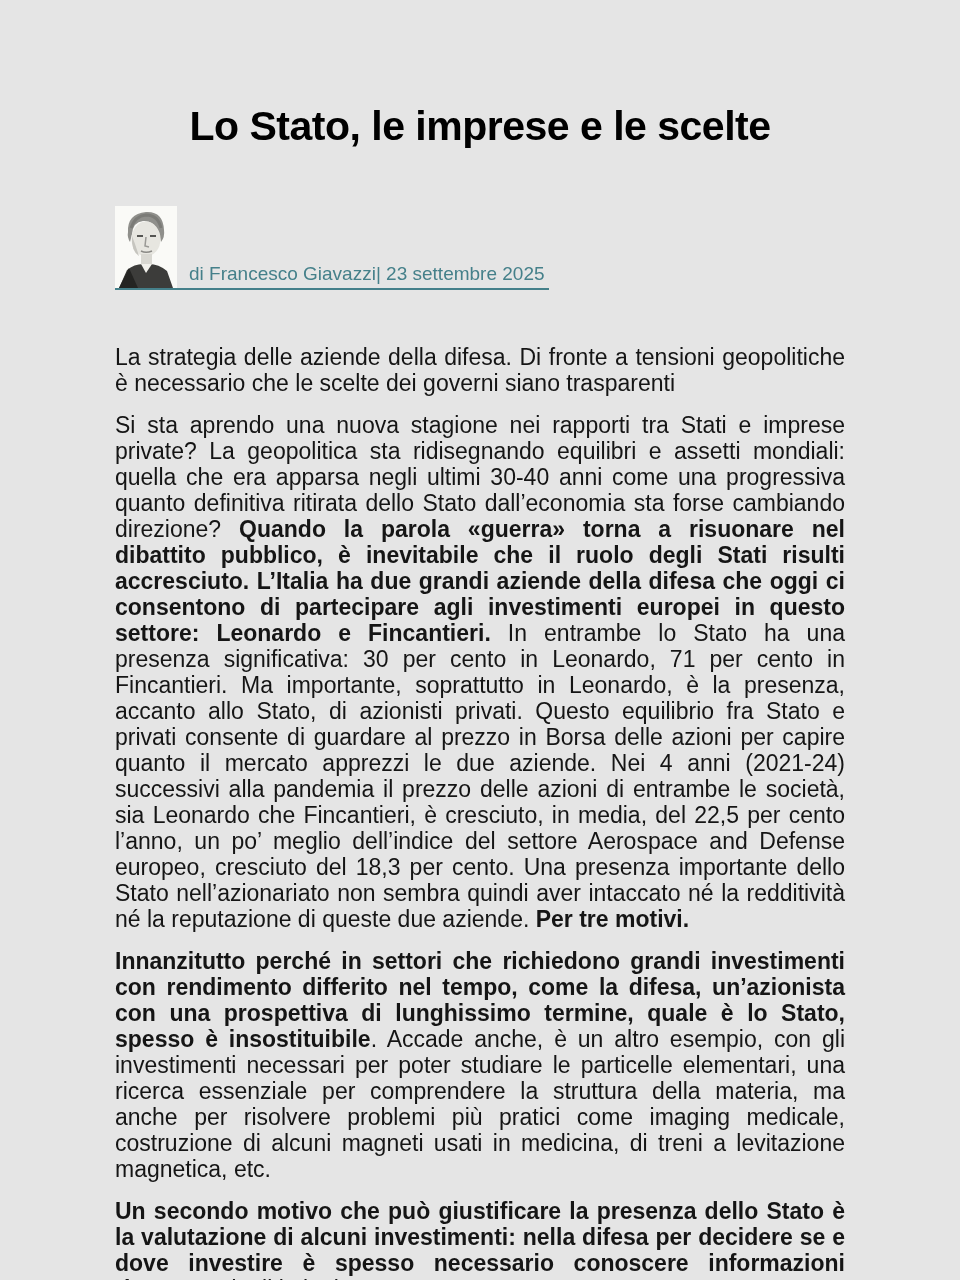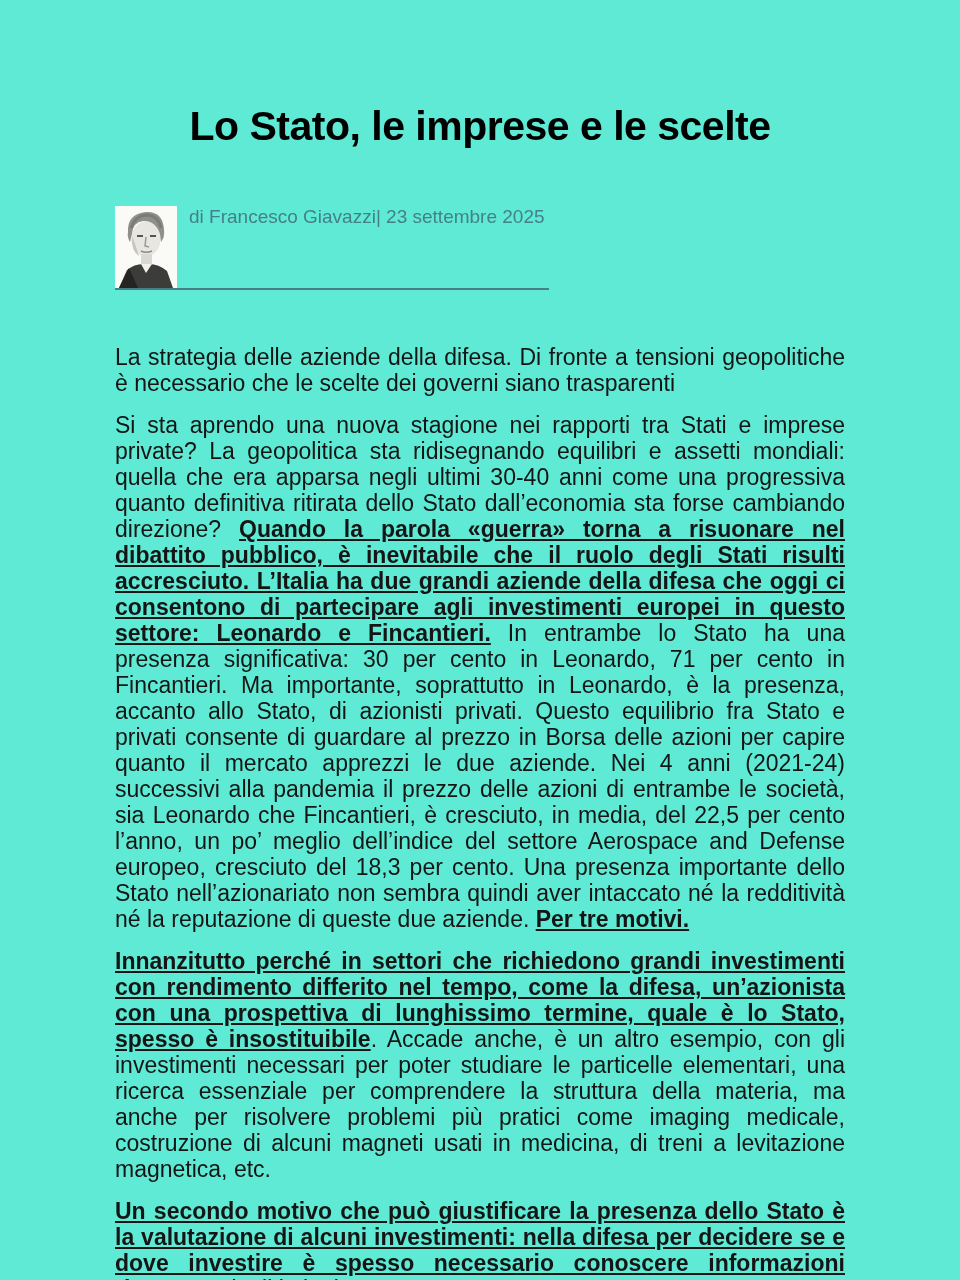--- a/index.html
+++ b/index.html
@@ -1,20 +1,20 @@
 <!DOCTYPE html>
 <html><head>
 <meta charset="utf-8">
 <style>
   html, body { margin: 0; padding: 0; background: #ffffff; }
   .page {
     position: relative;
     width: 960px;
     height: 1280px;
-    background: #5eead4;
+    background: #e5e5e5;
     font-family: "Liberation Sans", sans-serif;
     color: #111111;
     overflow: hidden;
     box-sizing: border-box;
   }
   .content {
     padding: 102px 115px 0 115px;
     box-sizing: border-box;
   }
   h1.title {
@@ -22,21 +22,21 @@
     font-size: 41px;
     line-height: 1.18;
     font-weight: 700;
     text-align: center;
     color: #000000;
     letter-spacing: -0.5px;
   }
   .byline-row { margin-top: 56px; }
   a.byline-link {
     display: inline-flex;
-    align-items: flex-start;
+    align-items: flex-end;
     text-decoration: none;
     border-bottom: 2px solid #45808a;
     cursor: pointer;
   }
   .photo { display: block; line-height: 0; }
   .photo svg { display: block; }
   .byline-text {
     font-size: 19px;
     color: #45808a;
     padding: 0 4px 3px 12px;
@@ -44,21 +44,21 @@
   }
   .para {
     margin: 16px 0 0 0;
     font-size: 23px;
     line-height: 26px;
     text-align: justify;
     color: #151515;
   }
   .para.standfirst { margin-top: 52px; }
   .para.ad-gap { margin-top: 24px; }
-  .bold { font-weight: 700; text-decoration: underline; }
+  .bold { font-weight: 700; }
 </style>
 </head>
 <body>
 
 <div class="page">
   <div class="content">
 
     <h1 class="title">Lo Stato, le imprese e le scelte</h1>
 
     <div class="byline-row">

